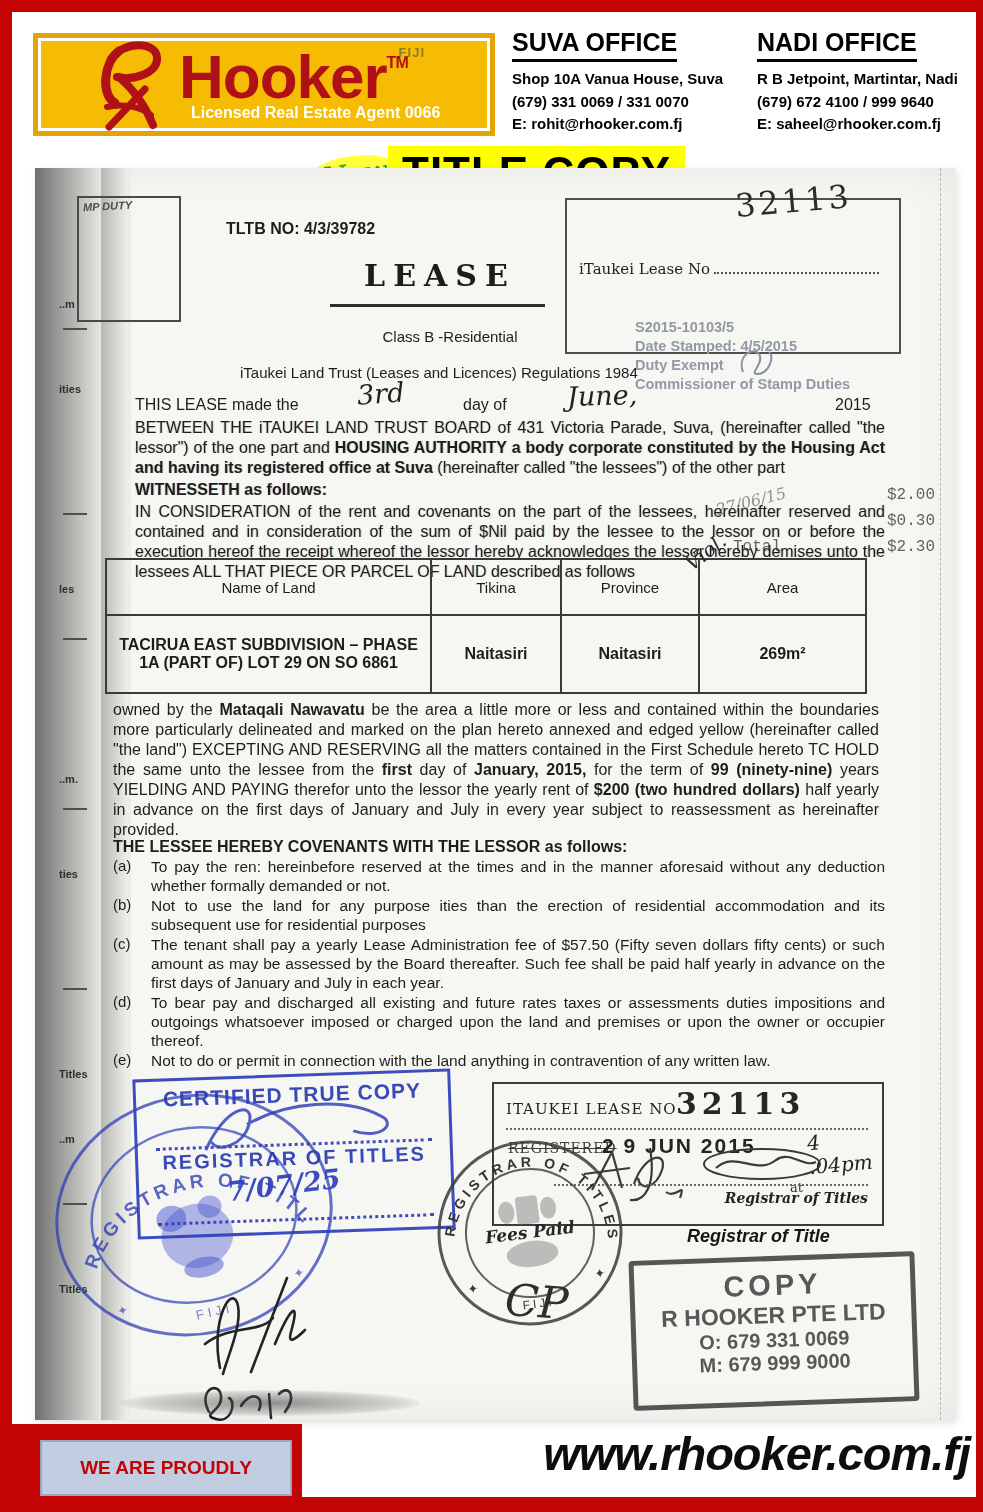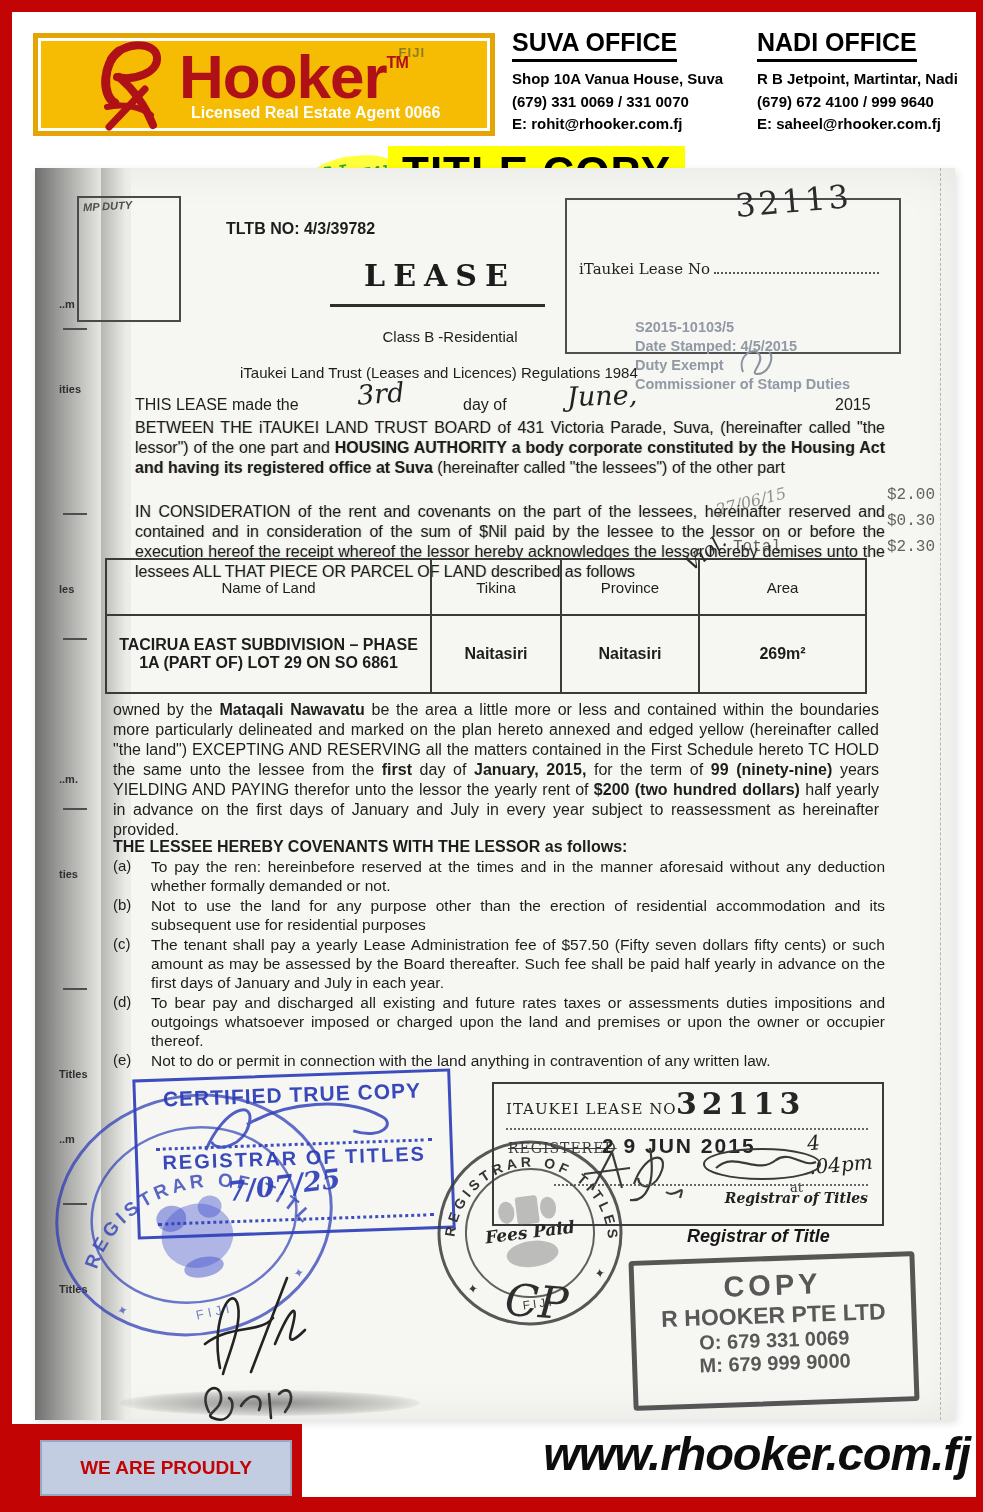--- a/index.html
+++ b/index.html
@@ -231,20 +231,21 @@
 
     <div class="abs doctext" id="made-prefix">THIS LEASE made the</div>
     <div class="abs hw" id="made-day">3rd</div>
     <div class="abs doctext" id="made-mid">day of</div>
     <div class="abs hw" id="made-month">June,</div>
     <div class="abs doctext" id="made-year">2015</div>
 
     <div class="abs para doctext fringe" id="between">
       <span>BETWEEN THE iTAUKEI LAND TRUST BOARD of 431 Victoria Parade, Suva, (hereinafter called "the lessor") of the one part and </span><b>HOUSING AUTHORITY a body corporate constituted by the Housing Act and having its registered office at Suva</b><span> (hereinafter called "the lessees") of the other part</span>
     </div>
+    <div class="abs para doctext fringe" id="witnesseth">WITNESSETH as follows:</div>
     <div class="abs para doctext fringe" id="consideration">IN CONSIDERATION of the rent and covenants on the part of the lessees, hereinafter reserved and contained and in consideration of the sum of $Nil paid by the lessee  to the lessor on or before the execution hereof the receipt whereof the lessor hereby acknowledges the lessor hereby demises unto the lessees  ALL THAT PIECE OR PARCEL OF LAND described as follows</div>
 
     <div class="abs" id="fee-overlay">
       <span id="fee-date">27/06/15</span>
       <span id="fee-v1">$2.00</span>
       <span id="fee-v2">$0.30</span>
       <span id="fee-total-l">Total</span>
       <span id="fee-total-v">$2.30</span>
     </div>
 
@@ -277,21 +278,21 @@
     </div>
 
     <div class="abs doctext" id="cov-intro">THE LESSEE HEREBY COVENANTS WITH THE LESSOR as follows:</div>
     <div class="abs" id="cov-list">
       <div class="cov doctext">
         <span class="cl">(a)</span>
         <span class="ct">To pay the ren: hereinbefore reserved at the times and in the manner aforesaid without any deduction whether formally demanded or not.</span>
       </div>
       <div class="cov doctext">
         <span class="cl">(b)</span>
-        <span class="ct">Not to use the land for any purpose other than the erection of residential accommodation and its subsequent use for  residential  purposes</span>
+        <span class="ct">Not to use the land for any purpose ities than the erection of residential accommodation and its subsequent use for  residential  purposes</span>
       </div>
       <div class="cov doctext">
         <span class="cl">(c)</span>
         <span class="ct">The tenant shall pay a yearly Lease Administration fee of $57.50 (Fifty seven dollars fifty cents) or such amount as may be assessed by the Board thereafter. Such fee shall be paid half yearly in advance on the first days of January and July in each year.</span>
       </div>
       <div class="cov doctext">
         <span class="cl">(d)</span>
         <span class="ct">To bear pay and discharged all existing and future rates taxes or assessments duties impositions and outgoings whatsoever imposed or charged upon the land and premises or upon the owner or occupier thereof.</span>
       </div>
       <div class="cov doctext">

